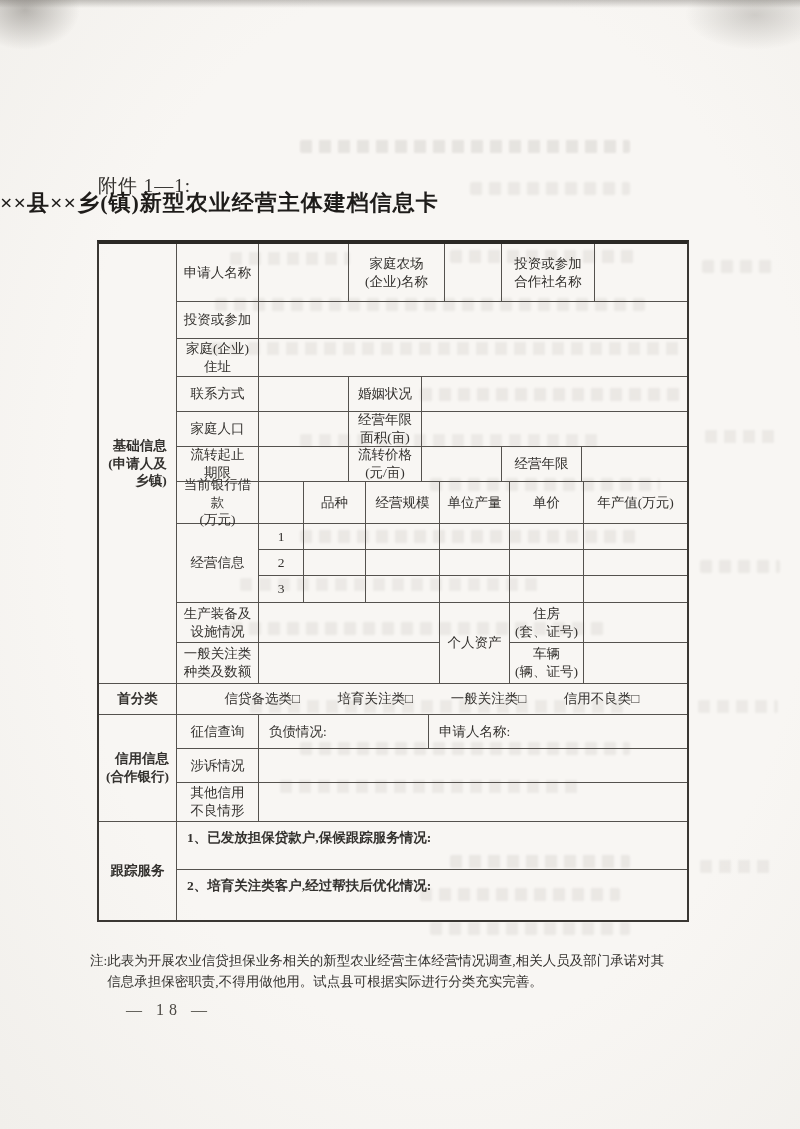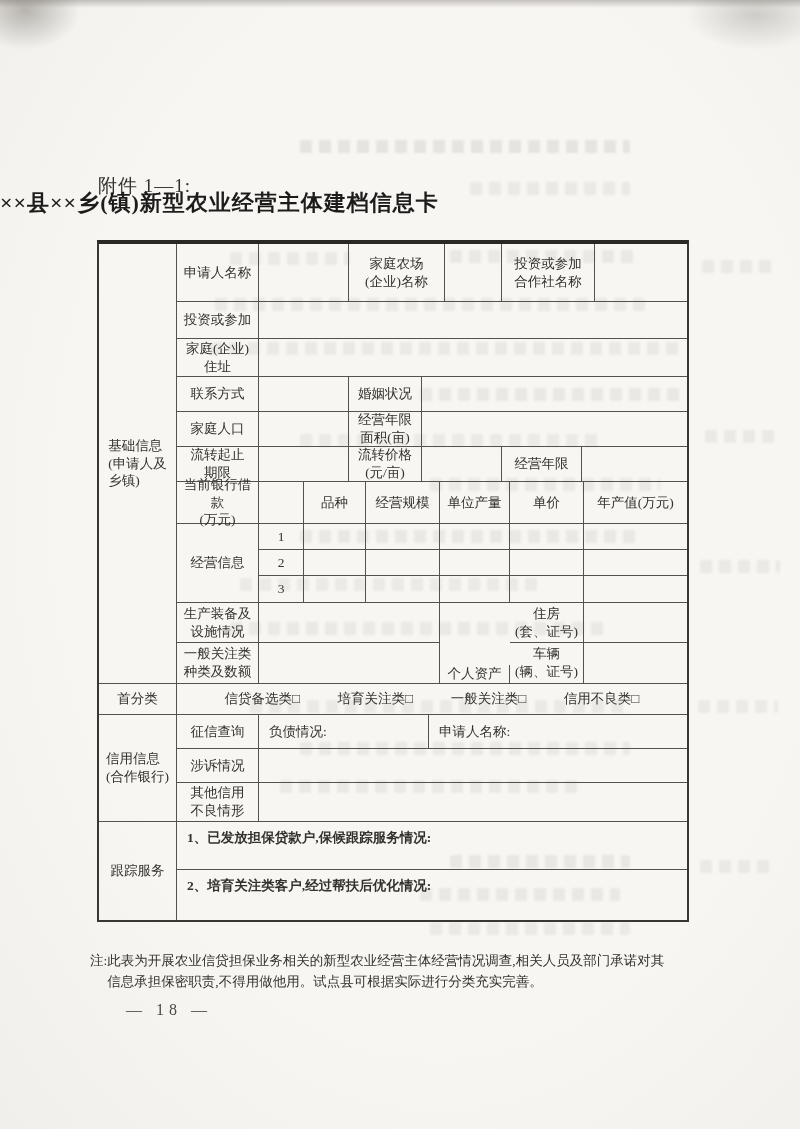--- a/index.html
+++ b/index.html
@@ -28,36 +28,36 @@
     filter:blur(1.3px);opacity:.55;}
   .attachment{position:absolute;left:98px;top:127px;font-size:19px;letter-spacing:1px;margin-top:46px;}
   .title{position:absolute;left:0;right:14px;top:188px;
     font-size:22px;font-weight:bold;letter-spacing:1px;color:#1e1c1a;}
   
   .form-table{position:absolute;left:97px;top:240px;width:592px;
     border:2px solid #3a3733;border-top:4px solid #2b2925;font-size:13.5px;line-height:1.3;}
   .sec{display:flex;border-bottom:1px solid var(--line);}
   .sec:last-child{border-bottom:none;}
   .sec-head{width:78px;flex:0 0 78px;border-right:1px solid var(--line);
-    display:flex;align-items:center;justify-content:center;text-align:left;white-space:pre-line;}
+    display:flex;align-items:center;justify-content:center;text-align:right;white-space:pre-line;font-weight:bold;}
   .sec-rows{flex:1;display:flex;flex-direction:column;min-width:0;}
   .row{display:flex;border-bottom:1px solid var(--line);}
   .row:last-child{border-bottom:none;}
   .cell{display:flex;align-items:center;justify-content:center;text-align:center;
     border-right:1px solid var(--line);white-space:pre-line;padding:1px 2px;min-width:0;}
   .row > .cell:last-child,.row > .grow:last-child{border-right:none;}
   .grow{flex:1;}
   .blank{background:transparent;}
   
   .op-block{display:flex;border-bottom:1px solid var(--line);}
   .op-label{width:82px;flex:0 0 82px;border-right:1px solid var(--line);
     display:flex;align-items:center;justify-content:center;}
   .op-rows{flex:1;display:flex;flex-direction:column;}
   
-  .asset-block{display:flex;align-items:flex-end;}
+  .asset-block{display:flex;}
   .asset-left{width:263px;flex:0 0 263px;display:flex;flex-direction:column;}
   .asset-mid{width:70px;flex:0 0 70px;border-right:1px solid var(--line);
     display:flex;align-items:center;justify-content:center;}
   .asset-right{flex:1;display:flex;flex-direction:column;}
   .lalign{justify-content:flex-start;text-align:left;padding-left:10px;}
   .topalign{align-items:flex-start;justify-content:flex-start;text-align:left;padding:7px 10px;font-weight:bold;}
   .classify-row{display:flex;align-items:center;justify-content:space-evenly;flex:1;padding:0 10px;}
   .note{position:absolute;left:90px;top:951px;width:622px;font-size:13.5px;
     line-height:1.55;display:flex;}
   .note-body{white-space:pre-line;}

